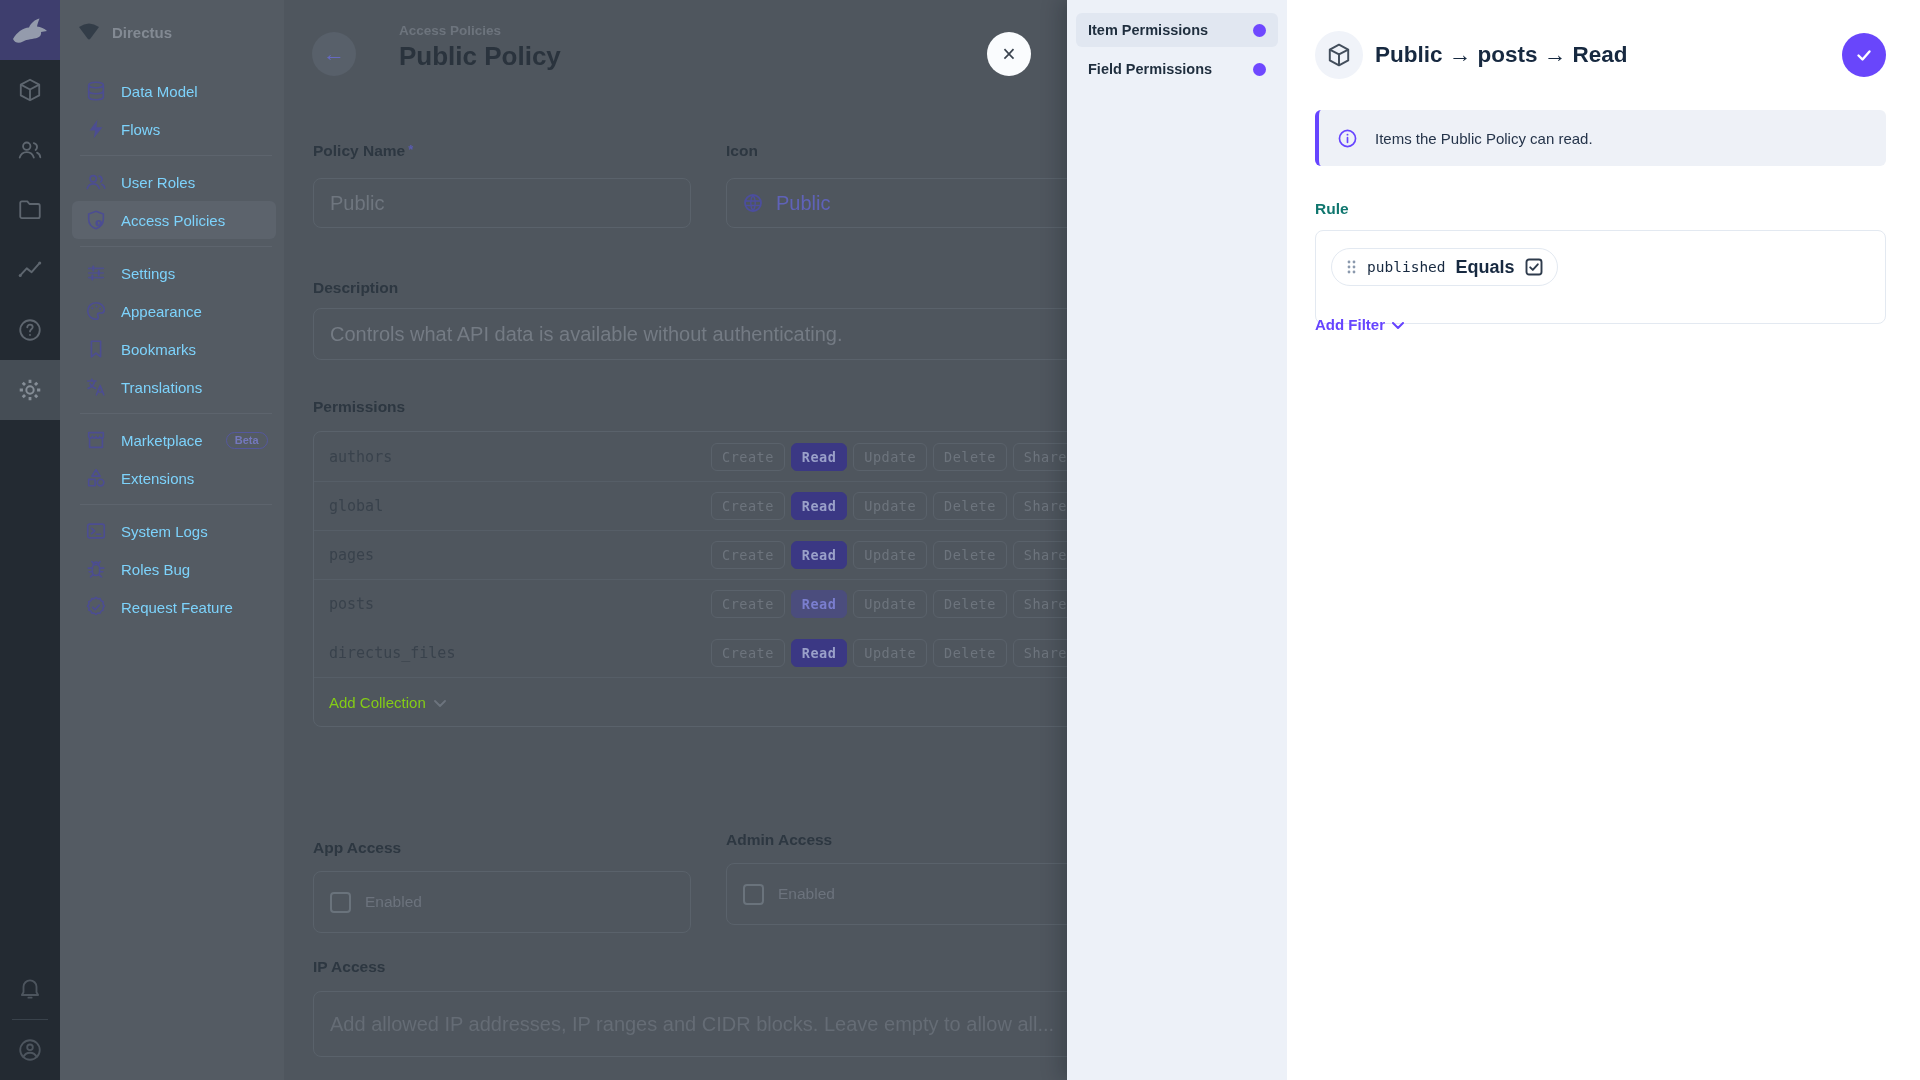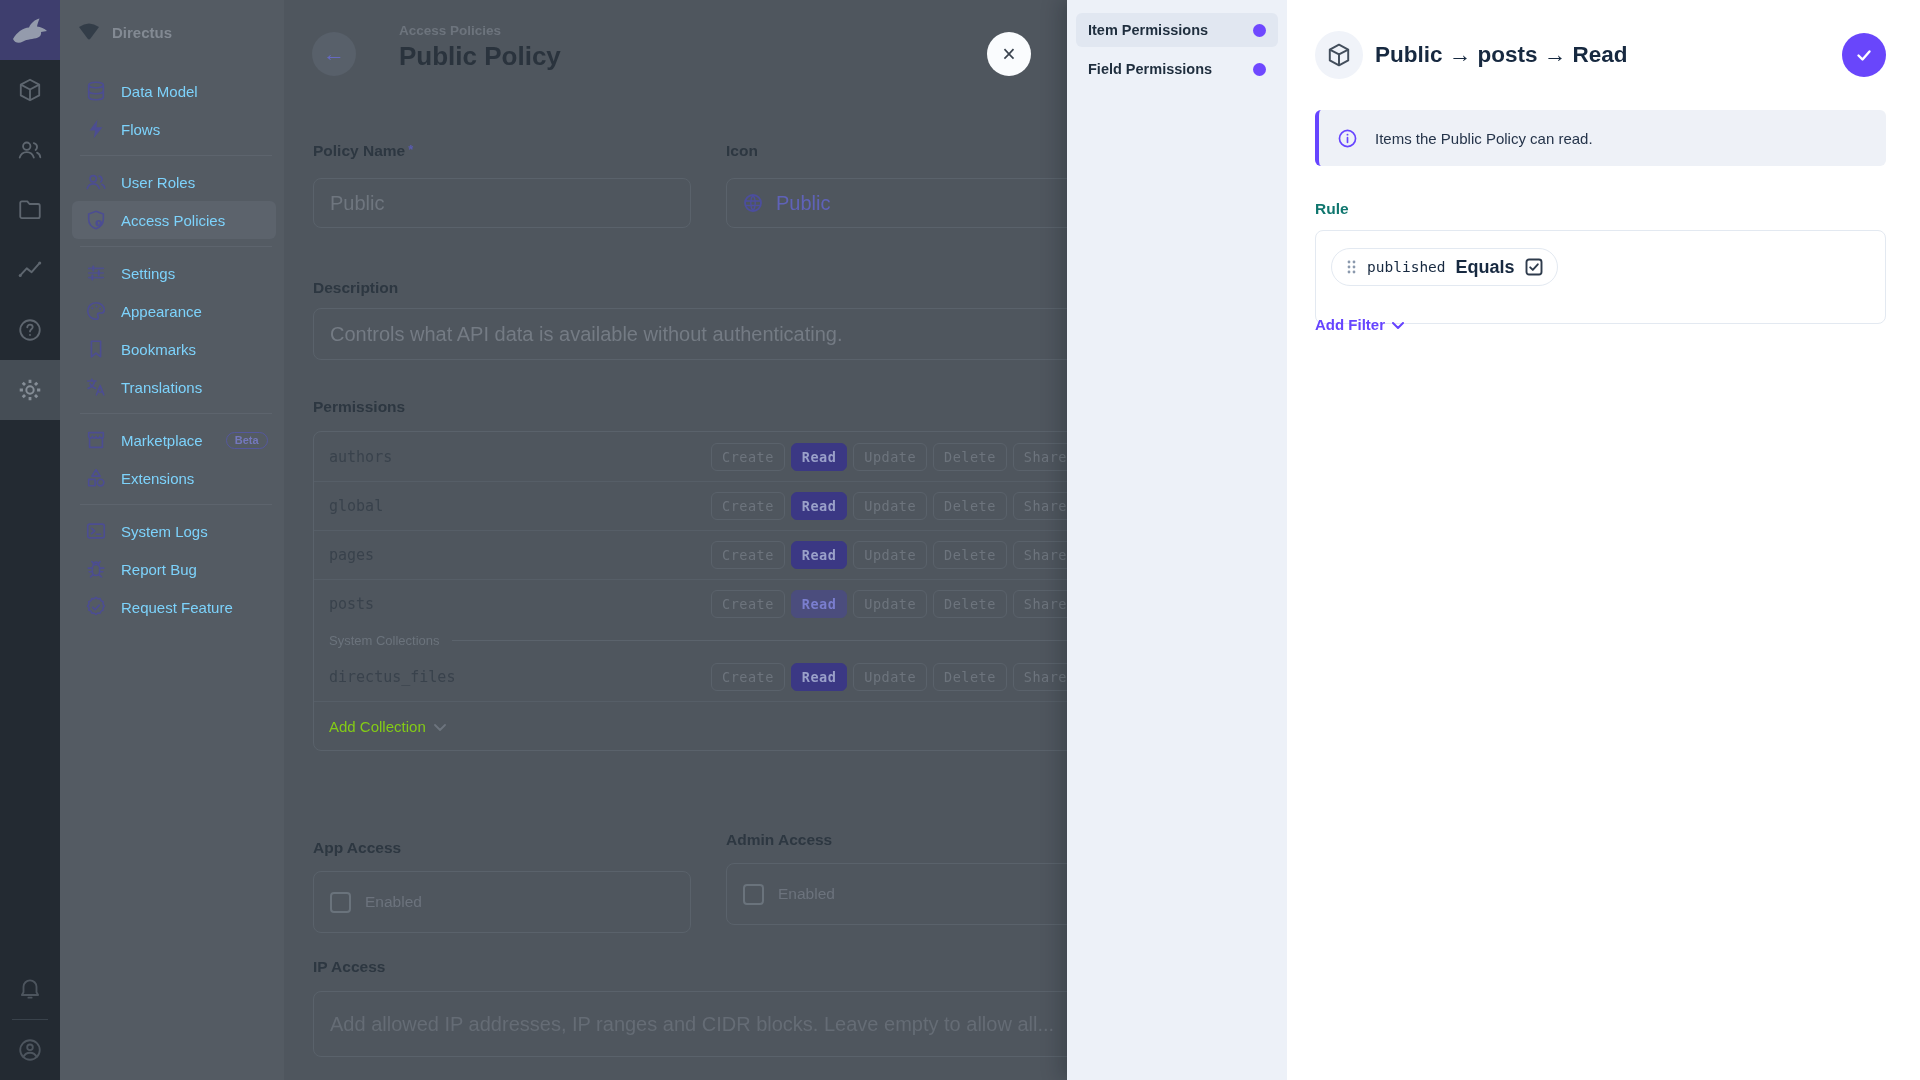--- a/index.html
+++ b/index.html
@@ -170,24 +170,20 @@
           <span class="cname mono">posts</span>
           <span class="chips">
             <span class="chip mono">Create</span>
             <span class="chip mono read-edit">Read</span>
             <span class="chip mono">Update</span>
             <span class="chip mono">Delete</span>
             <span class="chip mono">Share</span>
           </span>
         </div>
 
-        <div class="sys-row">
-          <span class="sys-label">System Collections</span>
-          <span class="sys-line"></span>
-        </div>
 
         <div class="pt-row" style="border-top:none;">
           <span class="cname mono">directus_files</span>
           <span class="chips">
             <span class="chip mono">Create</span>
             <span class="chip mono read-on">Read</span>
             <span class="chip mono">Update</span>
             <span class="chip mono">Delete</span>
             <span class="chip mono">Share</span>
           </span>
@@ -410,21 +406,21 @@
       <span class="nav-item-label">System Logs</span>
     </div>
     <div class="nav-item">
       <span class="nav-ic">
           <svg width="22" height="22" viewBox="0 0 24 24" fill="none" stroke="currentColor" stroke-width="1.8" stroke-linecap="round">
             <rect x="8" y="7" width="8" height="12" rx="4"></rect>
             <path d="M9 7.5 C9 5.8 10.3 4.5 12 4.5 C13.7 4.5 15 5.8 15 7.5"></path>
             <path d="M8 11 H3.5 M8 15 H4.5 M16 11 H20.5 M16 15 H19.5 M9 18 L6 20.5 M15 18 L18 20.5 M9.5 6 L7.5 4 M14.5 6 L16.5 4"></path>
           </svg>
         </span>
-      <span class="nav-item-label">Report Bug</span>
+      <span class="nav-item-label">Roles Bug</span>
     </div>
     <div class="nav-item">
       <span class="nav-ic">
           <svg width="22" height="22" viewBox="0 0 24 24" fill="none" stroke="currentColor" stroke-width="1.8" stroke-linecap="round" stroke-linejoin="round">
             <path d="M12 2.8 L14.2 4.6 L17 4.3 L18 6.9 L20.6 8 L20.2 10.8 L22 13 L20.2 15.2 L20.6 18 L18 19.1 L17 21.7 L14.2 21.4 L12 23.2 L9.8 21.4 L7 21.7 L6 19.1 L3.4 18 L3.8 15.2 L2 13 L3.8 10.8 L3.4 8 L6 6.9 L7 4.3 L9.8 4.6 Z" transform="scale(0.92) translate(1,-1.2)"></path>
             <path d="M8.5 12.5 L11 15 L15.5 10"></path>
           </svg>
         </span>
       <span class="nav-item-label">Request Feature</span>
     </div>

